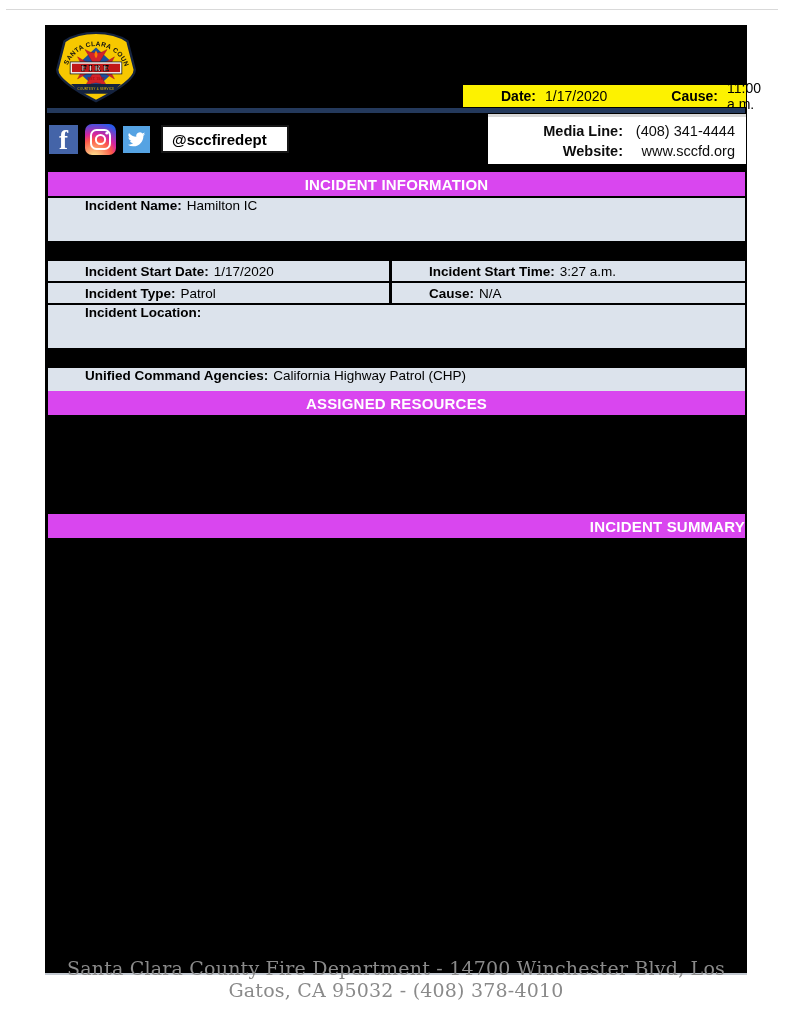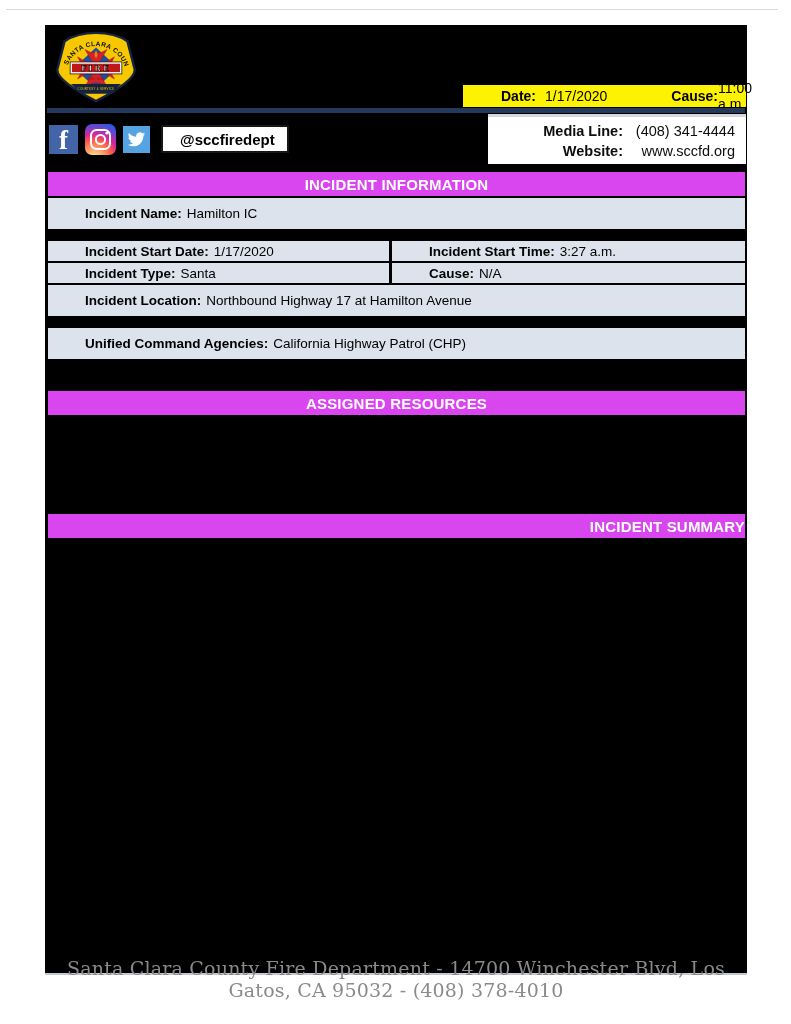--- a/index.html
+++ b/index.html
@@ -10,45 +10,45 @@
   #blackbox { position:absolute; left:45px; top:25px; width:702px; height:950px; background:#000; border-bottom:2px solid #c3c9d1; }
 
   
   .logo { position:absolute; left:9px; top:6px; width:84px; height:72px; }
 
   
   .date-bar { position:absolute; right:1px; top:60px; width:283px; height:22px; background:#fdf200; display:flex; align-items:center; font-size:14px; color:#000; padding-left:6px; }
   .date-bar .lbl { font-weight:bold; }
   .date-bar .v1 { margin-left:9px; }
   .date-bar .lbl2 { margin-left:32px; }
-  .date-bar .v2 { }
+  .date-bar .v2 { margin-left:9px; }
 
   .blue-rule { position:absolute; left:2px; top:83px; width:698px; height:5px; background:#24395c; }
 
   
   .social { position:absolute; left:4px; top:98px; height:32px; display:flex; align-items:center; gap:7px; }
   .fb { width:29px; height:29px; background:#4464a8; color:#fff; font-family:"Liberation Serif", serif; font-weight:bold; font-size:27px; display:flex; align-items:flex-end; justify-content:center; line-height:0.95; overflow:hidden; }
   .tw { width:27px; height:27px; background:#55a3e3; display:flex; align-items:center; justify-content:center; }
-  .handle-box { width:128px; height:28px; background:#fff; border:2px solid #161616; display:flex; align-items:center; padding-left:17px; font-weight:bold; font-size:15px; color:#000; margin-left:4px; }
+  .handle-box { width:128px; height:28px; background:#fff; border:2px solid #161616; display:flex; align-items:center; padding-left:9px; font-weight:bold; font-size:15px; color:#000; margin-left:4px; }
 
   
   .media-box { position:absolute; right:1px; top:89px; width:258px; height:50px; background:#fff; border-top:3px solid #d8d8d8; display:flex; flex-direction:column; justify-content:center; font-size:14.5px; color:#0d0d0d; }
   .media-row { display:flex; line-height:20px;padding-left:9px; }
   .m-label { flex:1; text-align:right; font-weight:bold; }
   .m-value { width:123px; text-align:right; padding-right:11px; }
 
   
   .section-bar { position:absolute; left:3px; width:697px; height:24px; background:#d946ef; color:#fff; font-weight:bold; font-size:15px; display:flex; align-items:center; justify-content:center; letter-spacing:0.2px; }
   #sec-info { top:147px; }
   #sec-resources { top:366px; }
   #sec-summary { top:489px;justify-content:flex-end; }
 
   
   .itable { position:absolute; left:3px; top:173px; width:697px; font-size:13.5px; color:#000; }
-  .trow { height:31px; margin-bottom:12px; background:#dce3ec; display:flex; align-items:center; padding-left:5px; }
+  .trow { height:43px; margin-bottom:20px; background:#dce3ec; display:flex; align-items:flex-start; padding-left:5px; }
   .trow-split { display:flex; height:20px; margin-bottom:2px; }
   .cell1 { width:341px; margin-right:3px; background:#dce3ec; display:flex; align-items:center; padding-left:5px; }
   .cell2 { flex:1; background:#dce3ec; display:flex; align-items:center; padding-left:5px; }
   .lbl { font-weight:bold; white-space:pre;padding-left:32px; }
   .val { margin-left:5px; white-space:pre; }
 
   
   .footer { position:absolute; left:0; right:0; top:932px; text-align:center; font-family:"DejaVu Serif", serif; font-size:19px; color:#8a8a8a; letter-spacing:0.2px; }
 </style>
 </head>
@@ -143,30 +143,29 @@
         <span class="val">1/17/2020</span>
       </div>
       <div class="cell2">
         <span class="lbl">Incident Start Time:</span>
         <span class="val">3:27 a.m.</span>
       </div>
     </div>
     <div class="trow-split">
       <div class="cell1">
         <span class="lbl">Incident Type:</span>
-        <span class="val">Santa</span>
+        <span class="val">Patrol</span>
       </div>
       <div class="cell2">
         <span class="lbl">Cause:</span>
         <span class="val">N/A</span>
       </div>
     </div>
     <div class="trow">
       <span class="lbl">Incident Location:</span>
-      <span class="val">Northbound Highway 17 at Hamilton Avenue</span>
     </div>
     <div class="trow">
       <span class="lbl">Unified Command Agencies:</span>
       <span class="val">California Highway Patrol (CHP)</span>
     </div>
   </div>
 
   <div class="section-bar" id="sec-resources">
     <span>ASSIGNED RESOURCES</span>
   </div>

